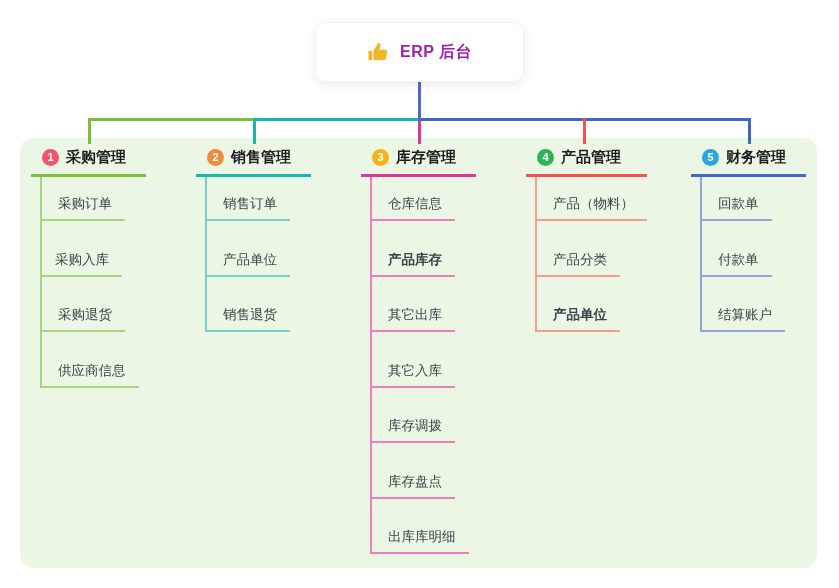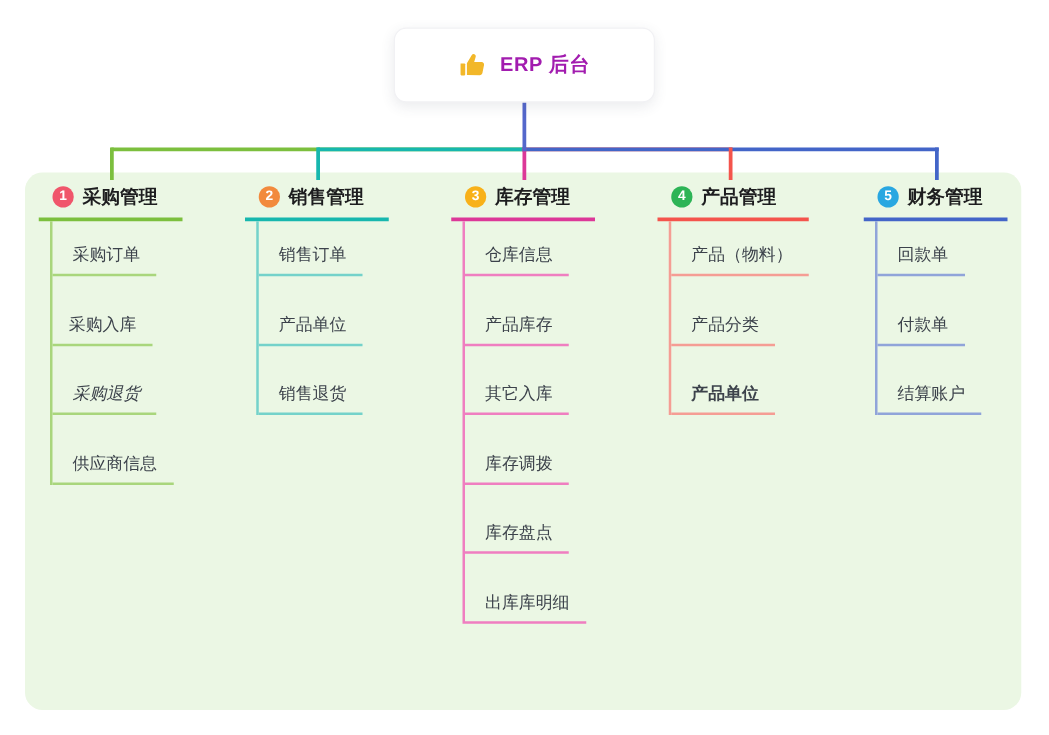--- a/index.html
+++ b/index.html
@@ -115,21 +115,21 @@
           <span class="branch-title">采购管理</span>
         </div>
         <div class="children" style="border-left-color: rgb(169, 214, 124);">
           <div class="child-row">
             <span class="child-label" style="border-bottom-color: rgb(169, 214, 124);">采购订单</span>
           </div>
           <div class="child-row">
             <span class="child-label" style="border-bottom-color: rgb(169, 214, 124); padding-left: 13px;">采购入库</span>
           </div>
           <div class="child-row">
-            <span class="child-label" style="border-bottom-color: rgb(169, 214, 124); font-style: italic;">采购退货</span>
+            <span class="child-label" style="border-bottom-color: rgb(169, 214, 124);">采购退货</span>
           </div>
           <div class="child-row">
             <span class="child-label" style="border-bottom-color: rgb(169, 214, 124);">供应商信息</span>
           </div>
         </div>
       </div>
       <div class="branch" style="left: 196px;">
         <div class="branch-header" style="border-bottom-color: rgb(23, 183, 174);">
           <span class="badge" style="background: rgb(242, 138, 61);">2</span>
           <span class="branch-title">销售管理</span>
@@ -149,21 +149,24 @@
       <div class="branch" style="left: 361px;">
         <div class="branch-header" style="border-bottom-color: rgb(220, 56, 152);">
           <span class="badge" style="background: rgb(248, 177, 25);">3</span>
           <span class="branch-title">库存管理</span>
         </div>
         <div class="children" style="border-left-color: rgb(239, 126, 192);">
           <div class="child-row">
             <span class="child-label" style="border-bottom-color: rgb(239, 126, 192); margin-top: 44px;">仓库信息</span>
           </div>
           <div class="child-row">
-            <span class="child-label" style="border-bottom-color: rgb(239, 126, 192);">产品库存</span>
+            <span class="child-label" style="border-bottom-color: rgb(239, 126, 192); font-weight: bold;">产品库存</span>
+          </div>
+          <div class="child-row">
+            <span class="child-label" style="border-bottom-color: rgb(239, 126, 192);">其它出库</span>
           </div>
           <div class="child-row">
             <span class="child-label" style="border-bottom-color: rgb(239, 126, 192);">其它入库</span>
           </div>
           <div class="child-row">
             <span class="child-label" style="border-bottom-color: rgb(239, 126, 192);">库存调拨</span>
           </div>
           <div class="child-row">
             <span class="child-label" style="border-bottom-color: rgb(239, 126, 192);">库存盘点</span>
           </div>

